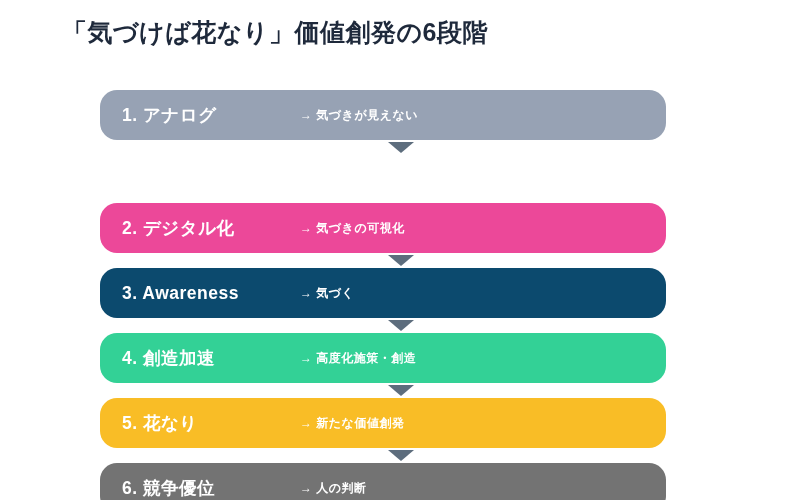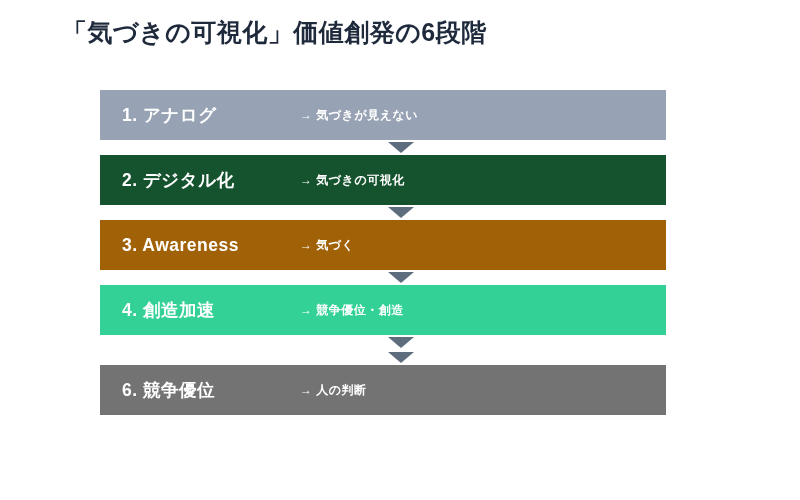--- a/index.html
+++ b/index.html
@@ -30,20 +30,21 @@
     left: 100px;
     top: 90px;
     width: 602px;
   }
   .stage-bar {
     position: relative;
     width: 566px;
     height: 50px;
     display: flex;
     align-items: center;
+    border-radius: 17px;
   }
   .stage-label {
     position: absolute;
     left: 22px;
     font-size: 17.5px;
     font-weight: 700;
     color: #ffffff;
     letter-spacing: 0.5px;
   }
   .stage-desc {
@@ -67,56 +68,60 @@
     border-left: 13px solid transparent;
     border-right: 13px solid transparent;
     border-top: 11px solid #5d6d7d;
   }
 </style>
 </head>
 <body>
 
 <div class="page">
 
-  <h1 class="title">「気づきの可視化」価値創発の6段階</h1>
+  <h1 class="title">「気づけば花なり」価値創発の6段階</h1>
 
   <div class="stages">
 
     <div class="stage-bar" style="background-color: rgb(151, 162, 180);">
       <span class="stage-label">1. アナログ</span>
       <span class="stage-desc">→ 気づきが見えない</span>
     </div>
     <div class="arrow-gap">
       <div class="down-arrow"></div>
     </div>
 
-    <div class="stage-bar" style="background-color: #14532d;">
+    <div class="stage-bar" style="background-color: #ec4899; margin-top: 48px;">
       <span class="stage-label">2. デジタル化</span>
       <span class="stage-desc">→ 気づきの可視化</span>
     </div>
     <div class="arrow-gap">
       <div class="down-arrow"></div>
     </div>
 
-    <div class="stage-bar" style="background-color: #a16207;">
+    <div class="stage-bar" style="background-color: #0c4a6e;">
       <span class="stage-label">3. Awareness</span>
       <span class="stage-desc">→ 気づく</span>
     </div>
     <div class="arrow-gap">
       <div class="down-arrow"></div>
     </div>
 
     <div class="stage-bar" style="background-color: rgb(51, 209, 150);">
       <span class="stage-label">4. 創造加速</span>
-      <span class="stage-desc">→ 競争優位・創造</span>
+      <span class="stage-desc">→ 高度化施策・創造</span>
     </div>
     <div class="arrow-gap">
       <div class="down-arrow"></div>
     </div>
 
+    <div class="stage-bar" style="background-color: rgb(249, 189, 38);">
+      <span class="stage-label">5. 花なり</span>
+      <span class="stage-desc">→ 新たな価値創発</span>
+    </div>
     <div class="arrow-gap">
       <div class="down-arrow"></div>
     </div>
 
     <div class="stage-bar" style="background-color: #737373;">
       <span class="stage-label">6. 競争優位</span>
       <span class="stage-desc">→ 人の判断</span>
     </div>
 
   </div>

